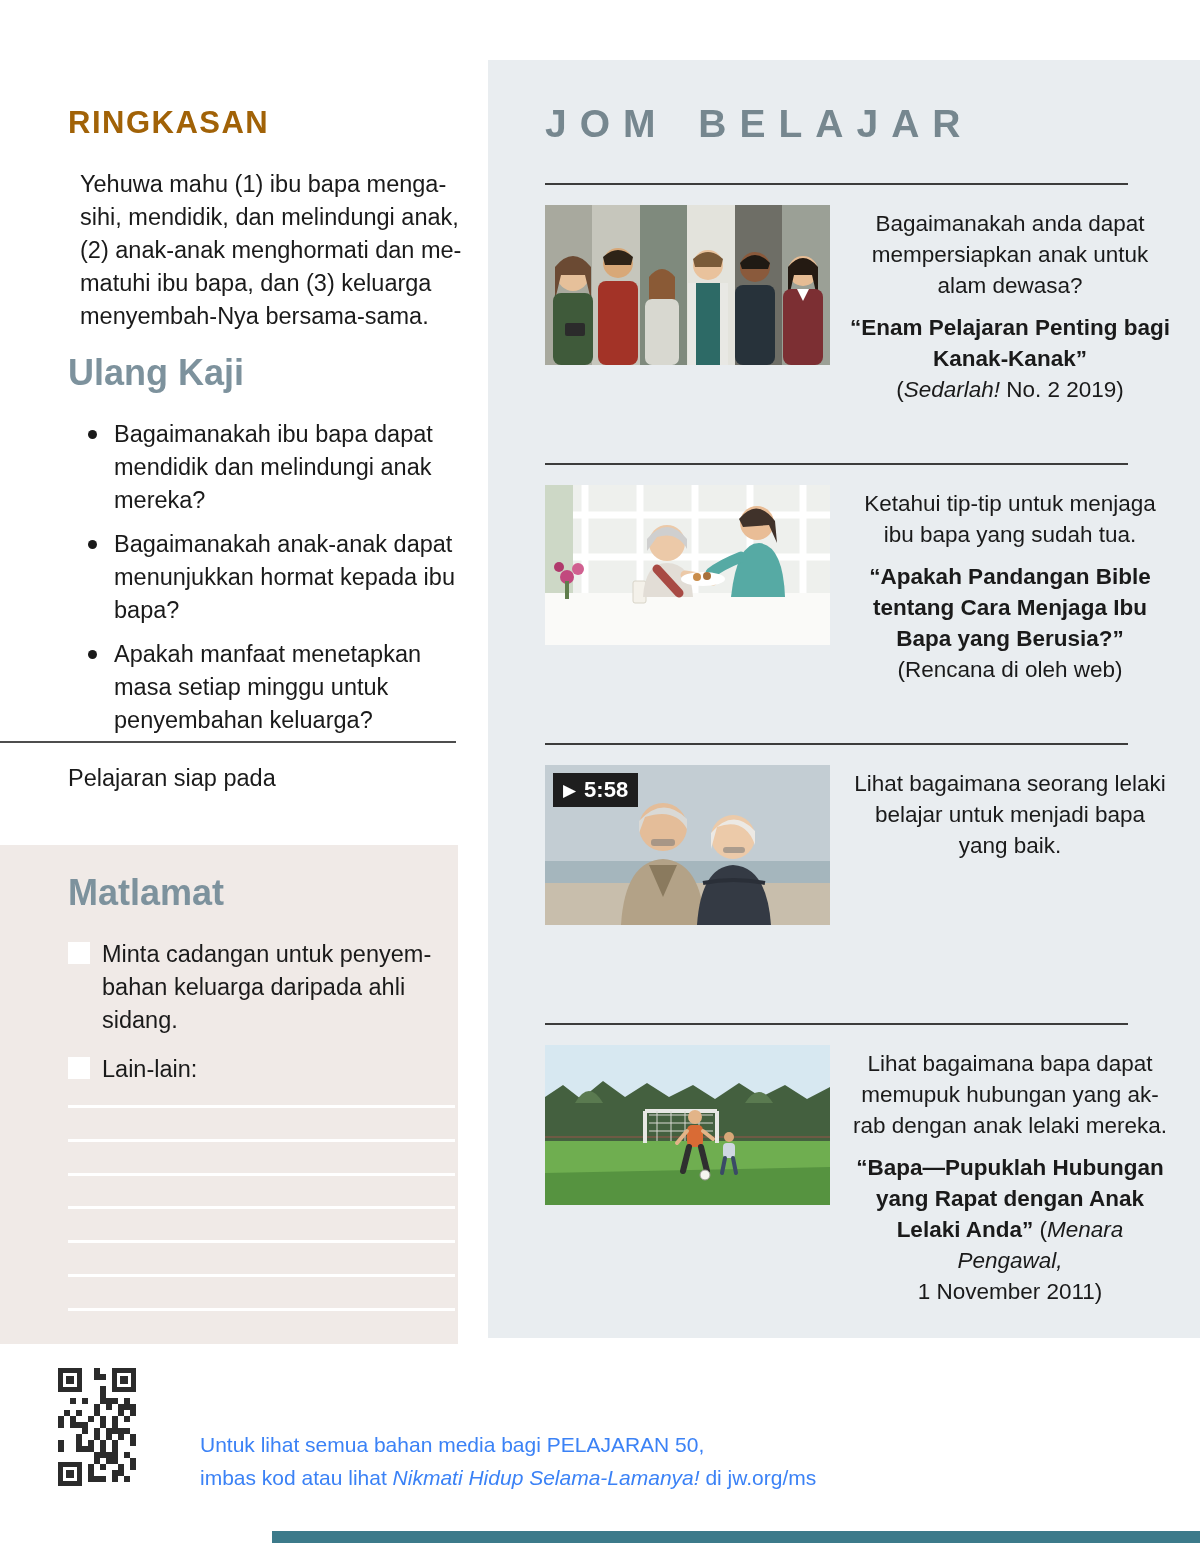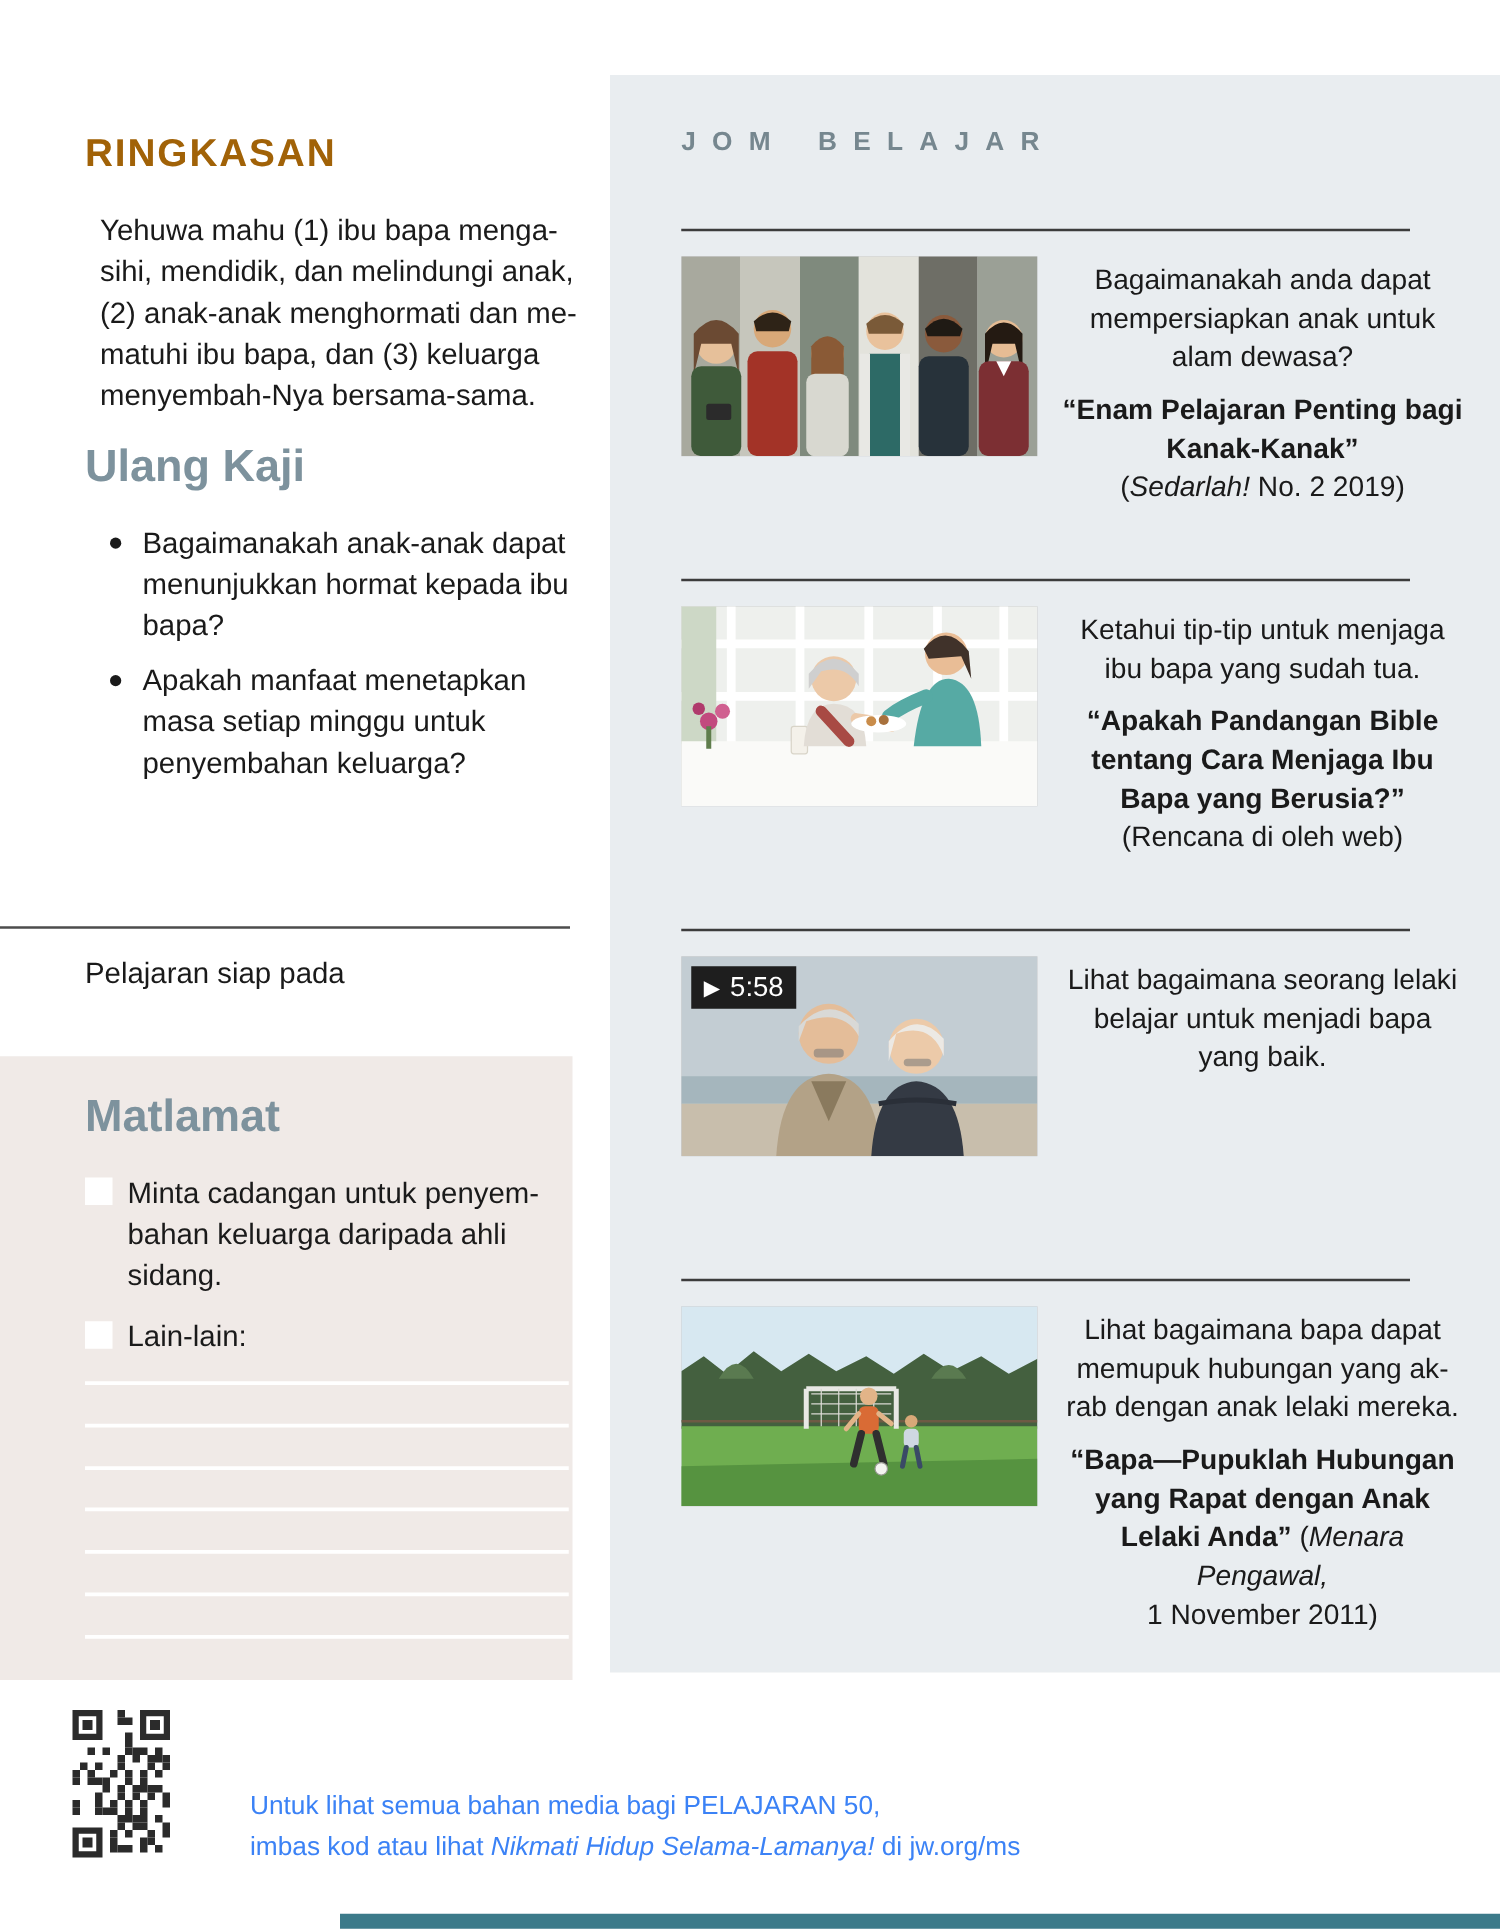--- a/index.html
+++ b/index.html
@@ -45,33 +45,33 @@
   .finder::after{content:"";position:absolute;left:3px;top:3px;width:8px;height:8px;background:#2b2b2b;}
   .caption{position:absolute;left:200px;top:1428px;width:990px;color:#3b82f6;}
   .caption p{margin:0;font-size:21px;line-height:33px;font-weight:500;}
   .caption .it{font-style:italic;}
   
   .panel{
     position:absolute;left:488px;top:60px;width:712px;height:1278px;background:#e9edf0;
   }
   .panel-title{
     position:absolute;left:57px;top:42px;margin:0;
-    font-size:21px;font-weight:bold;letter-spacing:13px;word-spacing:6px;color:#76878f;
+    font-size:39px;font-weight:bold;letter-spacing:13px;word-spacing:6px;color:#76878f;
   }
   .sec-divider{position:absolute;left:57px;width:583px;height:2px;background:#3c3c3c;}
   .thumb{
     position:absolute;left:57px;width:285px;height:160px;overflow:hidden;background:#cccccc;
   }
   .thumb svg{display:block;}
   .vbadge{
     position:absolute;left:8px;top:8px;height:34px;padding:0 10px;background:#1e1e1e;
     display:flex;align-items:center;gap:8px;color:#ffffff;
   }
   .vbadge .tri{font-size:17px;line-height:1;}
-  .vbadge .dur{font-size:22px;font-weight:400;}
+  .vbadge .dur{font-size:22px;font-weight:700;}
   .itext{position:absolute;left:357px;width:330px;}
   .itext p{margin:0;font-size:22.5px;line-height:31px;text-align:center;}
   .itext .desc{margin-bottom:11px;}
   .itext .b{font-weight:bold;}
   .itext .bi{font-weight:bold;font-style:italic;}
   .itext .it{font-style:italic;}
   
   .accent-bar{position:absolute;left:272px;top:1531px;width:928px;height:12px;background:#3c7a8a;}
 </style>
 </head>
@@ -84,20 +84,26 @@
 
     <p class="abs body-text ml" style="left:80px;top:168px;width:410px;">Yehuwa mahu (1) ibu bapa menga-
 sihi, mendidik, dan melindungi anak,
 (2) anak-anak menghormati dan me-
 matuhi ibu bapa, dan (3) keluarga
 menyembah-Nya bersama-sama.</p>
 
     <h2 class="abs h-slate" style="left:68px;top:352px;">Ulang Kaji</h2>
 
     <ul class="abs review" style="left:68px;top:418px;width:400px;">
+      <li>
+        <span class="dot"></span>
+        <span class="ml">Bagaimanakah ibu bapa dapat
+mendidik dan melindungi anak
+mereka?</span>
+      </li>
       <li>
         <span class="dot"></span>
         <span class="ml">Bagaimanakah anak-anak dapat
 menunjukkan hormat kepada ibu
 bapa?</span>
       </li>
       <li>
         <span class="dot"></span>
         <span class="ml">Apakah manfaat menetapkan
 masa setiap minggu untuk

